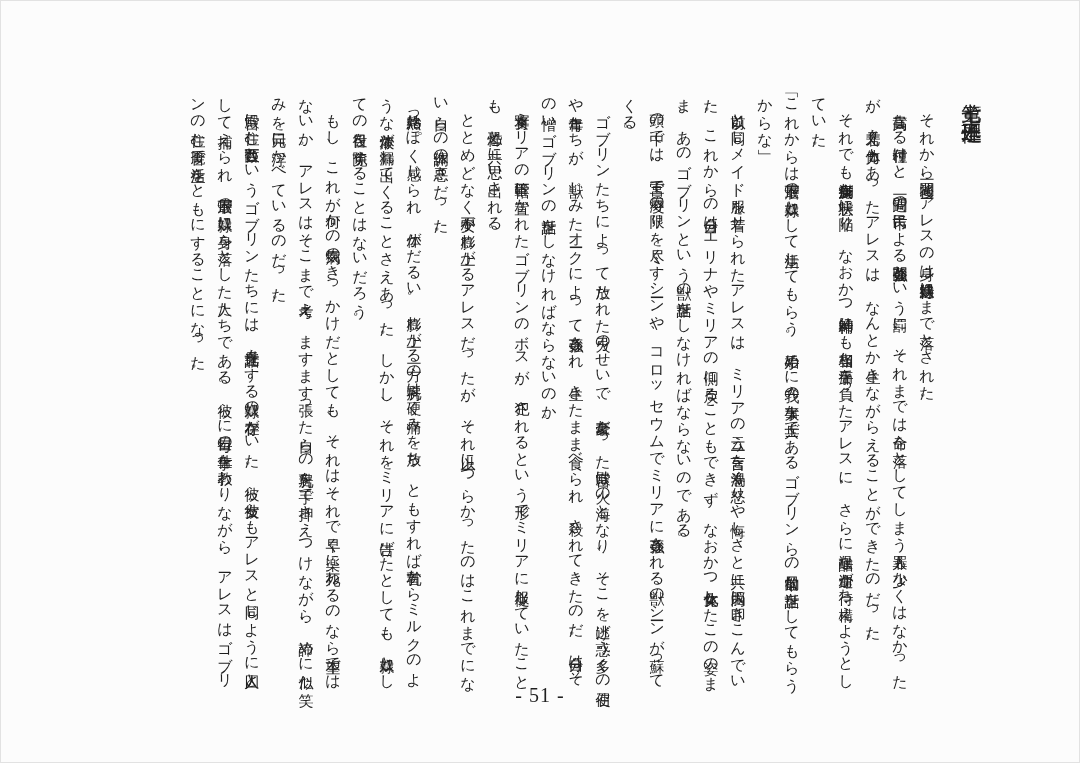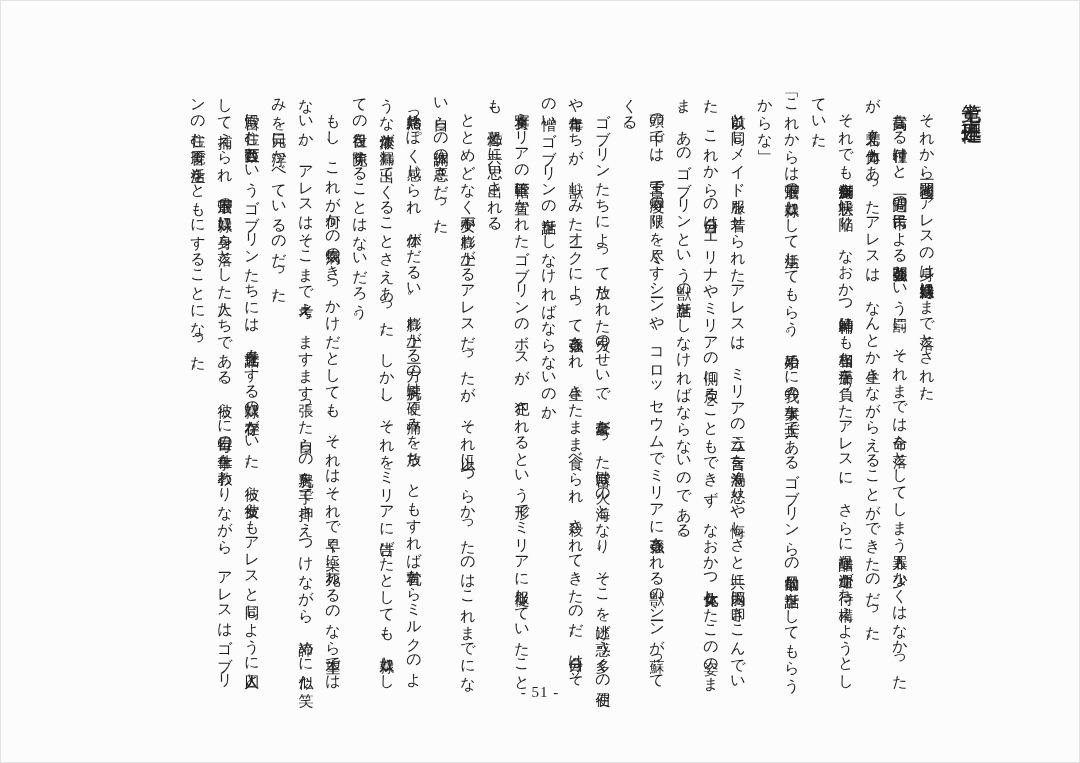--- a/index.html
+++ b/index.html
@@ -44,21 +44,21 @@
   }
   .text-body p.para.no-indent{
     text-indent:0;
   }
   .page-number{
     position:absolute;
     top:684px;
     left:0;
     width:100%;
     text-align:center;
-    font-size:15px;
+    font-size:20px;
     letter-spacing:1px;
   }
 </style>
 </head>
 <body>
 
 <div class="page">
 
   <div class="text-body">
     <p class="chapter-title">第七章　性処理王子</p>

